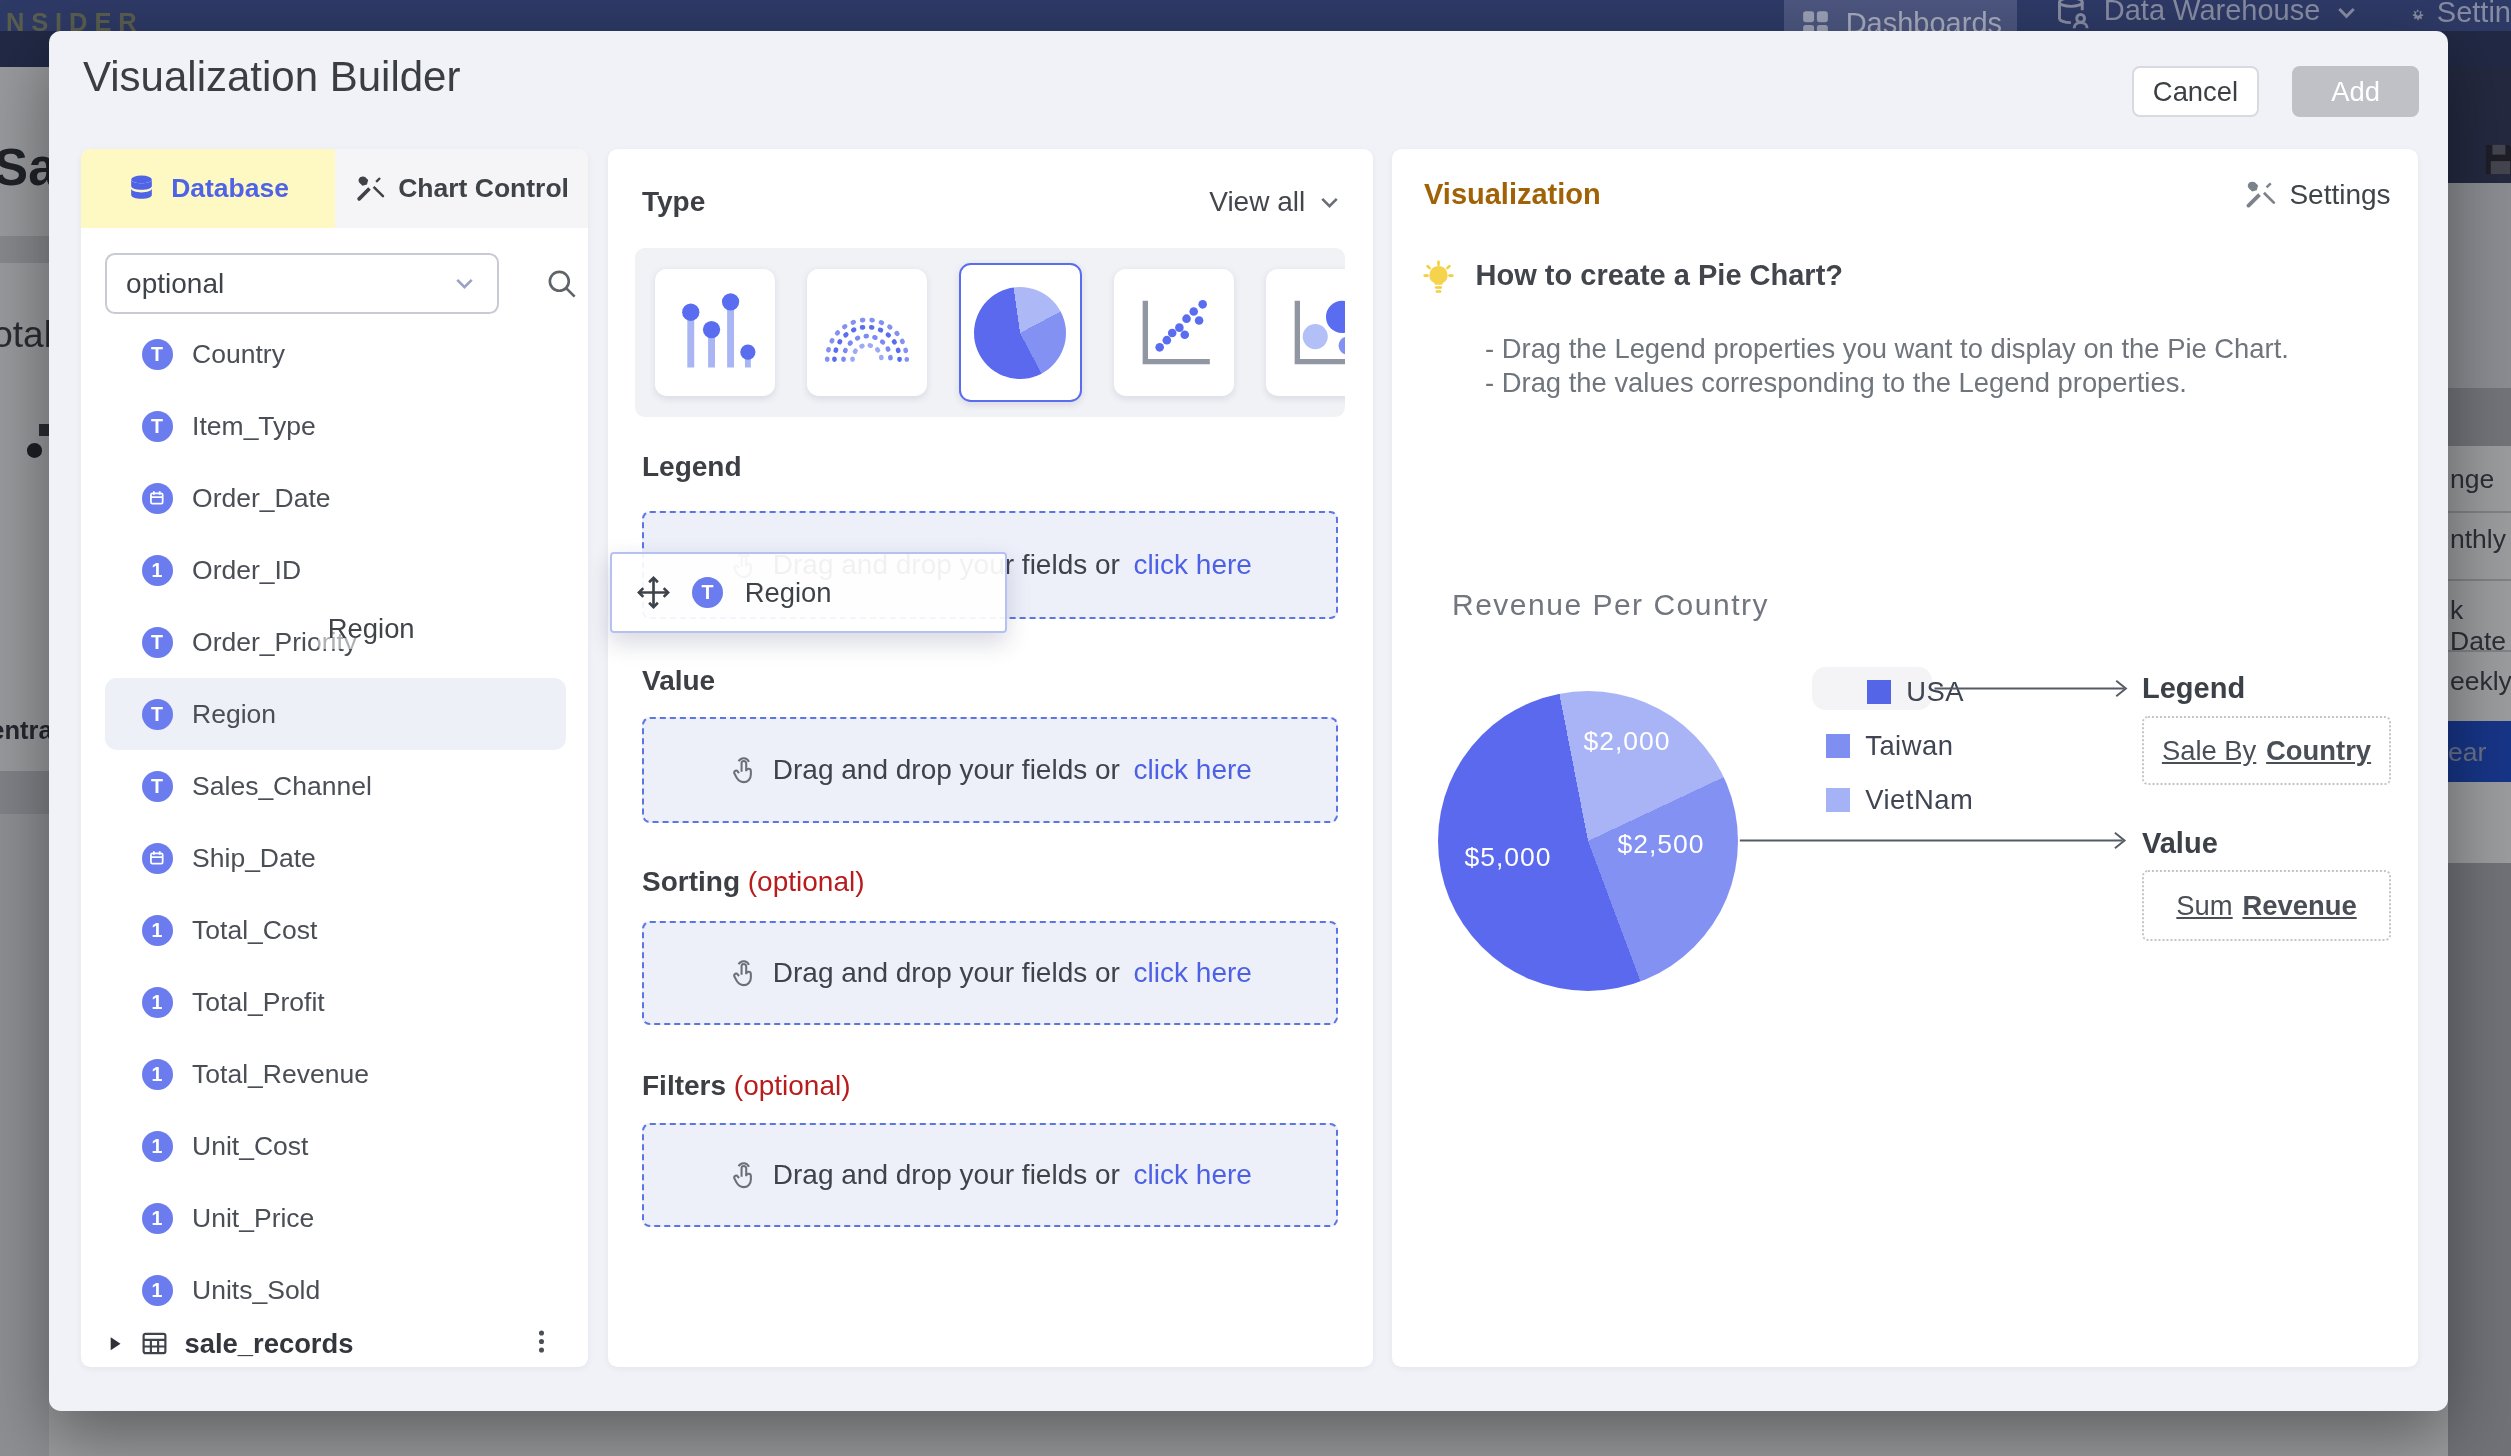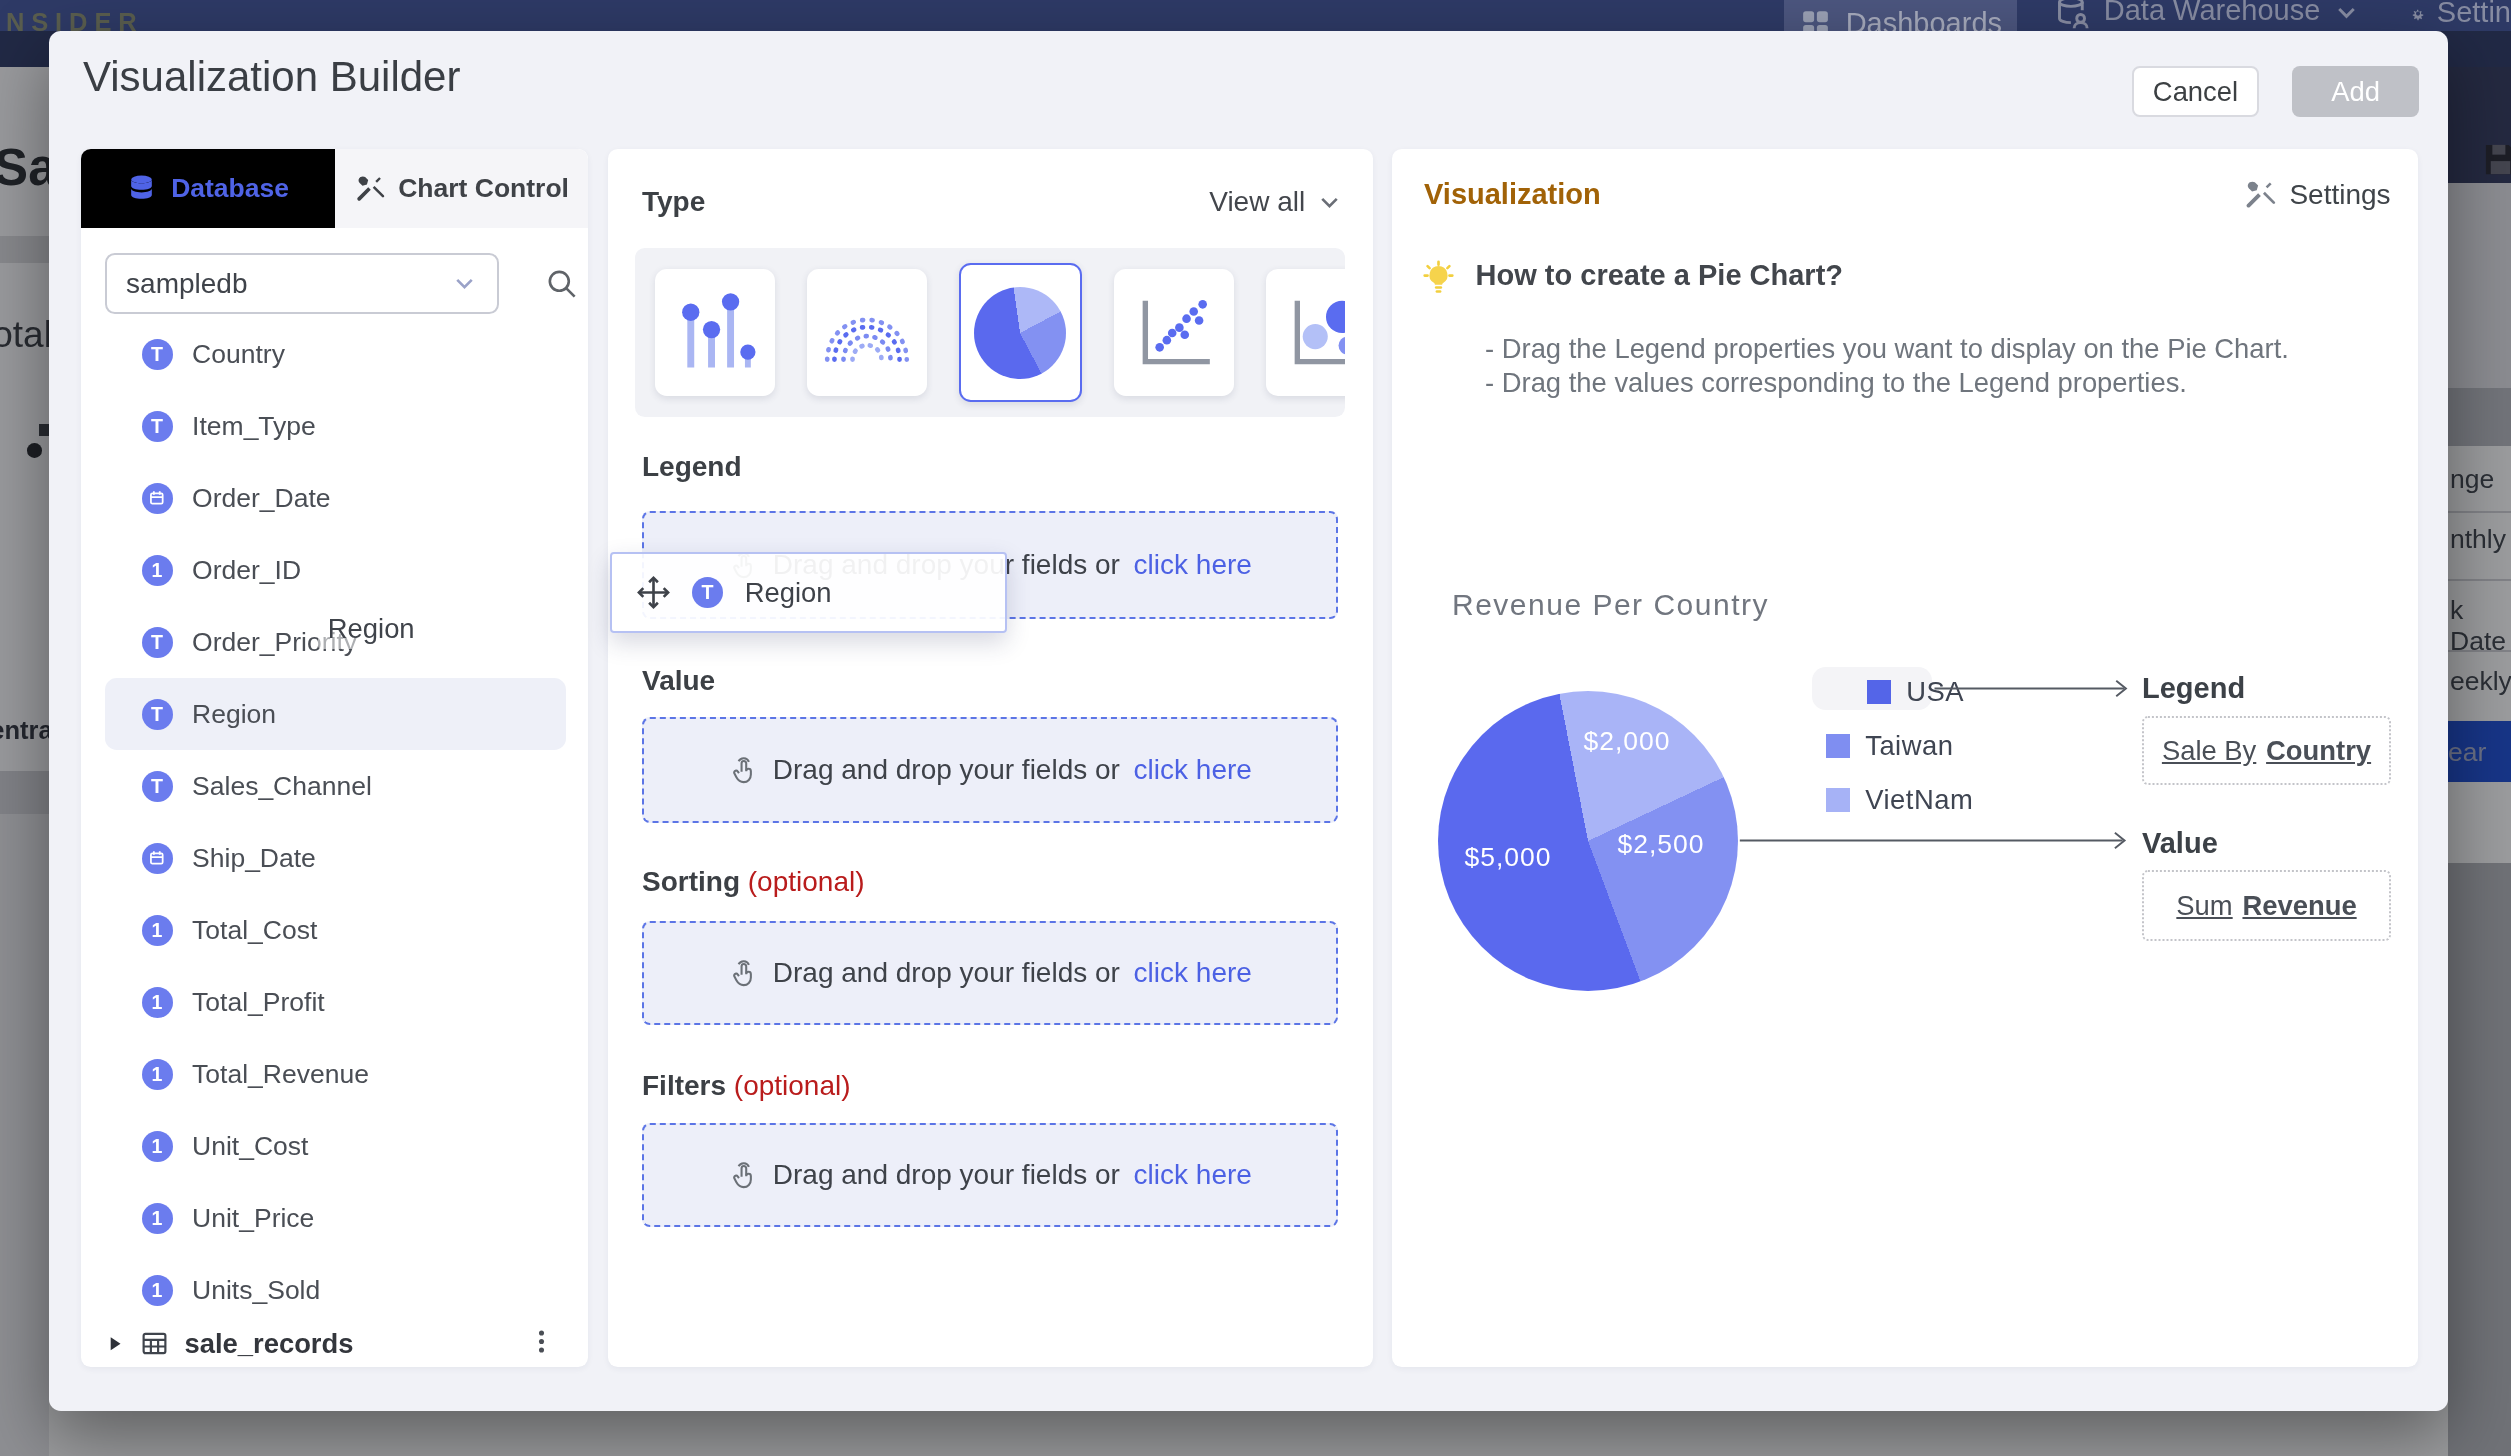--- a/index.html
+++ b/index.html
@@ -47,21 +47,21 @@
   .btn{display:flex;align-items:center;justify-content:center;font-size:27.4px;border-radius:7.8px;box-sizing:border-box;}
   #btn-cancel{left:2083px;top:35px;width:127px;height:51px;background:#fff;border:2px solid #d9dae0;color:#3c4043;}
   #btn-add{left:2243px;top:35px;width:127px;height:51px;background:#bfc1c7;color:#ffffff;}
 
   .card{background:#ffffff;border-radius:9.8px;box-shadow:0 2px 5.9px rgba(40,45,80,.06);}
 
   
   #left-card{left:32px;top:118px;width:507px;height:1218px;overflow:hidden;}
   #tabs{position:absolute;left:0;top:0;width:507px;height:79px;display:flex;}
   .tab{flex:1;display:flex;align-items:center;justify-content:center;gap:13.7px;font-size:26.5px;font-weight:bold;}
-  #tab-db{color:#4f63e6;background:#000000;}
+  #tab-db{color:#4f63e6;background:#fef9c3;}
   #tab-cc{color:#3f4247;background:#f5f5f8;border-radius:0 9.8px 0 0;}
   #search-row{position:absolute;left:23.5px;top:104px;width:461px;height:61px;}
   #src-select{position:absolute;left:0;top:0;width:394px;height:61px;border:2px solid #c9cbd4;border-radius:9.8px;
               background:#fff;box-sizing:border-box;display:flex;align-items:center;justify-content:space-between;
               padding:0 17.6px 0 19.6px;font-size:28px;color:#3f434a;}
   #search-ic{position:absolute;left:439px;top:12.7px;}
   #field-list{position:absolute;left:23.5px;top:169px;width:461px;}
   .frow{height:72px;display:flex;align-items:center;gap:19.6px;padding-left:37px;box-sizing:border-box;}
   .frow.hl{background:#eef0f8;border-radius:11.8px;}
   .ficon{width:31px;height:31px;border-radius:50%;background:#6b7cee;color:#fff;display:flex;
@@ -214,21 +214,21 @@
           <path d="M8.6 3.1L11 5.5l-1 3.4-3.4 1L4.2 7.5C3 6.3 3.4 4 5 3.1c1.1-.6 2.6-.6 3.6 0z"></path>
           <path d="M3 19l8-8 2 2-8 8c-.6.6-1.4.6-2 0-.6-.6-.6-1.4 0-2z"></path>
           <path d="M19.5 3.2l1.3 1.3-3 3-1.3-1.3z"></path>
         </svg>
         <span>Chart Control</span>
       </div>
     </div>
 
     <div id="search-row">
       <div id="src-select">
-        <span>sampledb</span>
+        <span>optional</span>
         <svg width="29" height="29" viewBox="0 0 24 24" fill="none" stroke="#9aa2c8" stroke-width="2.2">
             <path d="M6 9l6 6 6-6"></path>
           </svg>
       </div>
       <svg id="search-ic" width="35" height="35" viewBox="0 0 24 24" fill="none" stroke="#5f6368" stroke-width="1.8">
         <circle cx="10.5" cy="10.5" r="6.5"></circle>
           <path d="M15.5 15.5L21 21"></path>
       </svg>
     </div>
 

